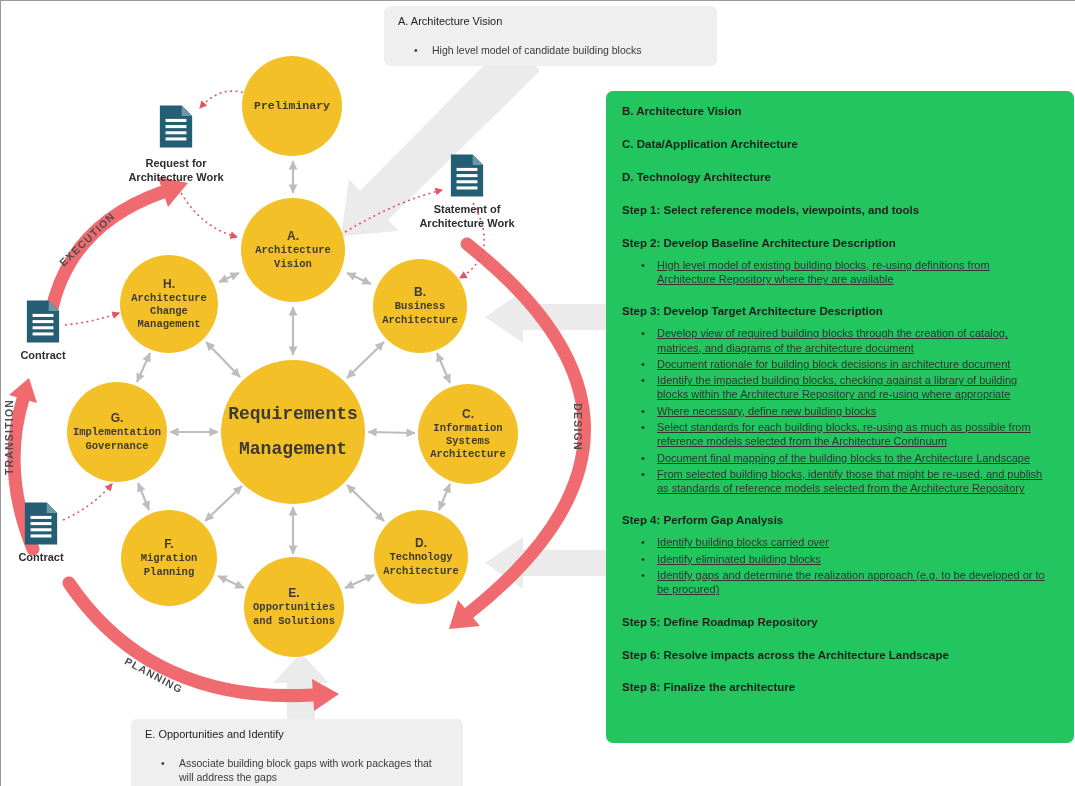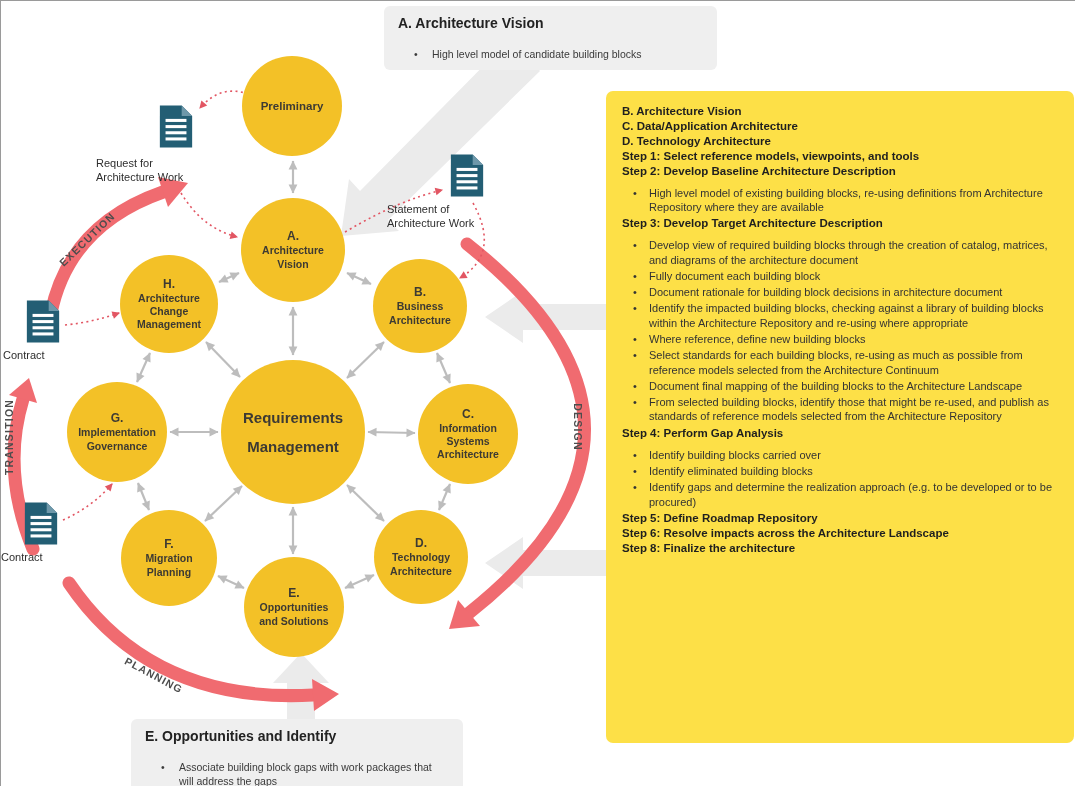--- a/index.html
+++ b/index.html
@@ -7,47 +7,47 @@
   body { font-family:"Liberation Sans", sans-serif; color:#333; }
   .stage { position:relative; width:1075px; height:786px; background:#ffffff; overflow:hidden;
            border-top:1px solid #9a9a9a; border-left:1px solid #9a9a9a; }
   .layer { position:absolute; left:0; top:0; z-index:1; }
 
   
   .circle { position:absolute; border-radius:50%; background:#F3C127; z-index:3;
             display:flex; flex-direction:column; align-items:center; justify-content:center;
             text-align:center; color:#3d3a33; }
   .c-letter { font-weight:bold; font-size:12px; line-height:1.25; }
-  .c-line   { font-weight:bold; font-size:10.5px; line-height:1.24; }
+  .c-line   { font-weight:bold; font-size:10.5px; line-height:1.24;font-family:Liberation Mono, monospace; }
   .circle.prelim .c-line { font-size:11.5px; }
-  .circle.center .c-line { font-size:15px; line-height:1.95; }
+  .circle.center .c-line { font-size:18px; line-height:1.95; }
 
   
   .doc { position:absolute; z-index:4; }
-  .doc-label { position:absolute; z-index:4; text-align:left; font-weight:normal;
+  .doc-label { position:absolute; z-index:4; text-align:center; font-weight:bold;
                font-size:11px; line-height:1.3; color:#2e2e2e; }
 
   
   .ring-label { position:absolute; z-index:5; font-weight:bold; font-size:10.5px;
                 letter-spacing:1.2px; color:#4d4d4d; text-align:center; }
 
   
   .callout { position:absolute; z-index:6; background:#EFEFEF; border-radius:6px;
              padding:9px 14px 8px; }
-  .co-title { font-weight:bold; font-size:14px; color:#222; }
+  .co-title { font-weight:normal; font-size:11px; color:#222; }
   .co-bullet { position:relative; margin-top:17px; padding-left:34px; font-size:10.5px;
                line-height:1.3; color:#3a3a3a; }
   .co-bullet::before { content:"•"; position:absolute; left:16px; top:0; }
 
   
   .panel { position:absolute; left:605px; top:90px; width:468px; height:652px; z-index:6;
-           background:#fde047; border-radius:7px; padding:13px 18px 10px 16px; }
-  .ph { font-weight:bold; font-size:11.5px; line-height:1.3; color:#1f1f1f; margin-top:0; }
+           background:#22c55e; border-radius:7px; padding:13px 18px 10px 16px; }
+  .ph { font-weight:bold; font-size:11.5px; line-height:1.3; color:#1f1f1f; margin-top:18px; }
   .ph:first-child { margin-top:0; }
-  .pblist { margin:7px 0 2px; }
+  .pblist { margin:7px 8px 2px;text-decoration:underline; }
   .pb { position:relative; padding-left:27px; font-size:11px; line-height:1.3;
         color:#333; margin:2px 0; }
   .pb::before { content:"•"; position:absolute; left:11px; top:0; }
 </style>
 </head>
 <body>
 
 <div class="stage">
 
   <svg class="layer" width="1075" height="786" viewBox="0 0 1075 786">
@@ -247,24 +247,23 @@
     <div class="ph">C. Data/Application Architecture</div>
     <div class="ph">D. Technology Architecture</div>
     <div class="ph">Step 1: Select reference models, viewpoints, and tools</div>
     <div class="ph">Step 2: Develop Baseline Architecture Description</div>
     <div class="pblist">
       <div class="pb">High level model of existing building blocks, re-using definitions from Architecture Repository where they are available</div>
     </div>
     <div class="ph">Step 3: Develop Target Architecture Description</div>
     <div class="pblist">
       <div class="pb">Develop view of required building blocks through the creation of catalog, matrices, and diagrams of the architecture document</div>
-      <div class="pb">Fully document each building block</div>
       <div class="pb">Document rationale for building block decisions in architecture document</div>
       <div class="pb">Identify the impacted building blocks, checking against a library of building blocks within the Architecture Repository and re-using where appropriate</div>
-      <div class="pb">Where reference, define new building blocks</div>
+      <div class="pb">Where necessary, define new building blocks</div>
       <div class="pb">Select standards for each building blocks, re-using as much as possible from reference models selected from the Architecture Continuum</div>
       <div class="pb">Document final mapping of the building blocks to the Architecture Landscape</div>
       <div class="pb">From selected building blocks, identify those that might be re-used, and publish as standards of reference models selected from the Architecture Repository</div>
     </div>
     <div class="ph">Step 4: Perform Gap Analysis</div>
     <div class="pblist">
       <div class="pb">Identify building blocks carried over</div>
       <div class="pb">Identify eliminated building blocks</div>
       <div class="pb">Identify gaps and determine the realization approach (e.g. to be developed or to be procured)</div>
     </div>

